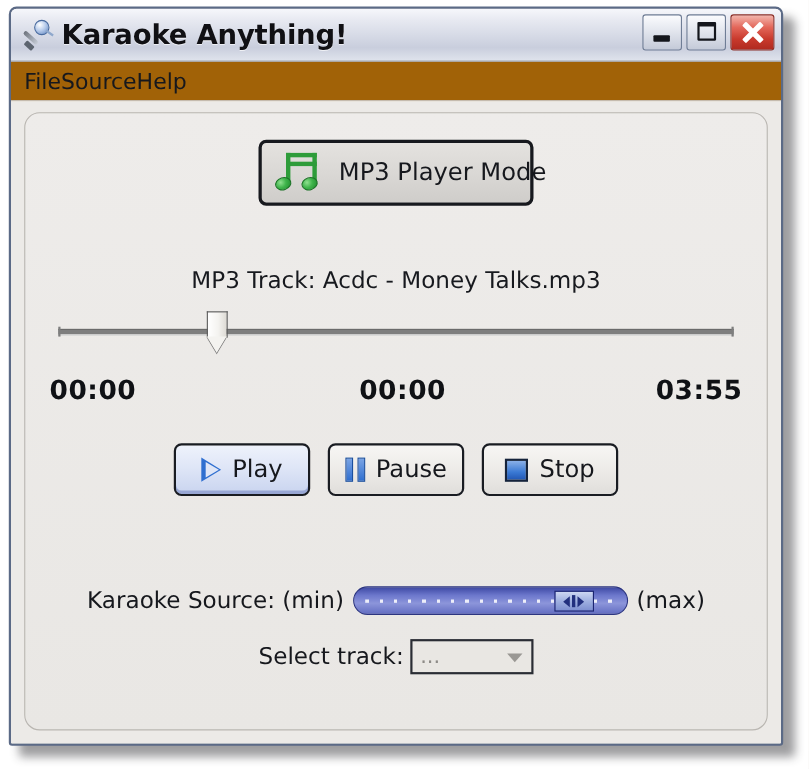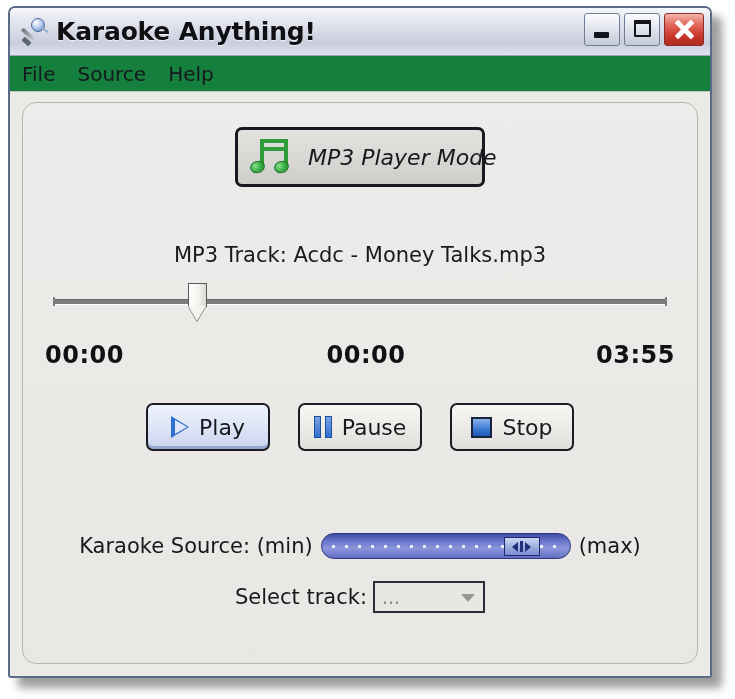--- a/index.html
+++ b/index.html
@@ -123,27 +123,26 @@
     border-radius: 1px;
   }
   .close-glyph::before { transform: rotate(45deg); }
   .close-glyph::after  { transform: rotate(-45deg); }
   .close-glyph { position: absolute; inset: 0; }
 
   
   .menubar {
     flex: 0 0 36px;
     height: 36px;
-    background: #15803d;
+    background: #a16207;
     border-bottom: 1px solid #c9c6c1;
     display: flex;
     align-items: center;
     padding-left: 12px;
     box-sizing: border-box;
-    gap: 22px;
   }
   .menu-item {
     font-family: "DejaVu Sans", sans-serif;
     font-size: 20px;
     color: #16181d;
     line-height: 1;
     white-space: nowrap;
   }
 
   
@@ -165,21 +164,20 @@
 
   
   .mode-row {
     position: absolute;
     left: 0;
     right: 0;
     top: 24px;
     display: flex;
     justify-content: center;
     gap: 1px;
-    font-style: italic;
   }
   .mode-btn {
     display: flex;
     align-items: center;
     gap: 12px;
     height: 60px;
     box-sizing: border-box;
     padding: 0 18px 0 12px;
     border-radius: 7px;
     font-family: "DejaVu Sans", sans-serif;
@@ -384,21 +382,21 @@
   .time-row .t-mid { position: relative; left: 6px; }
 
   
   .transport-row {
     position: absolute;
     left: 0;
     right: 0;
     top: 300px;
     display: flex;
     justify-content: center;
-    gap: 28px;
+    gap: 16px;
   }
   .tbtn {
     display: flex;
     align-items: center;
     justify-content: center;
     gap: 10px;
     width: 124px;
     height: 48px;
     box-sizing: border-box;
     border: 2px solid #191c22;

